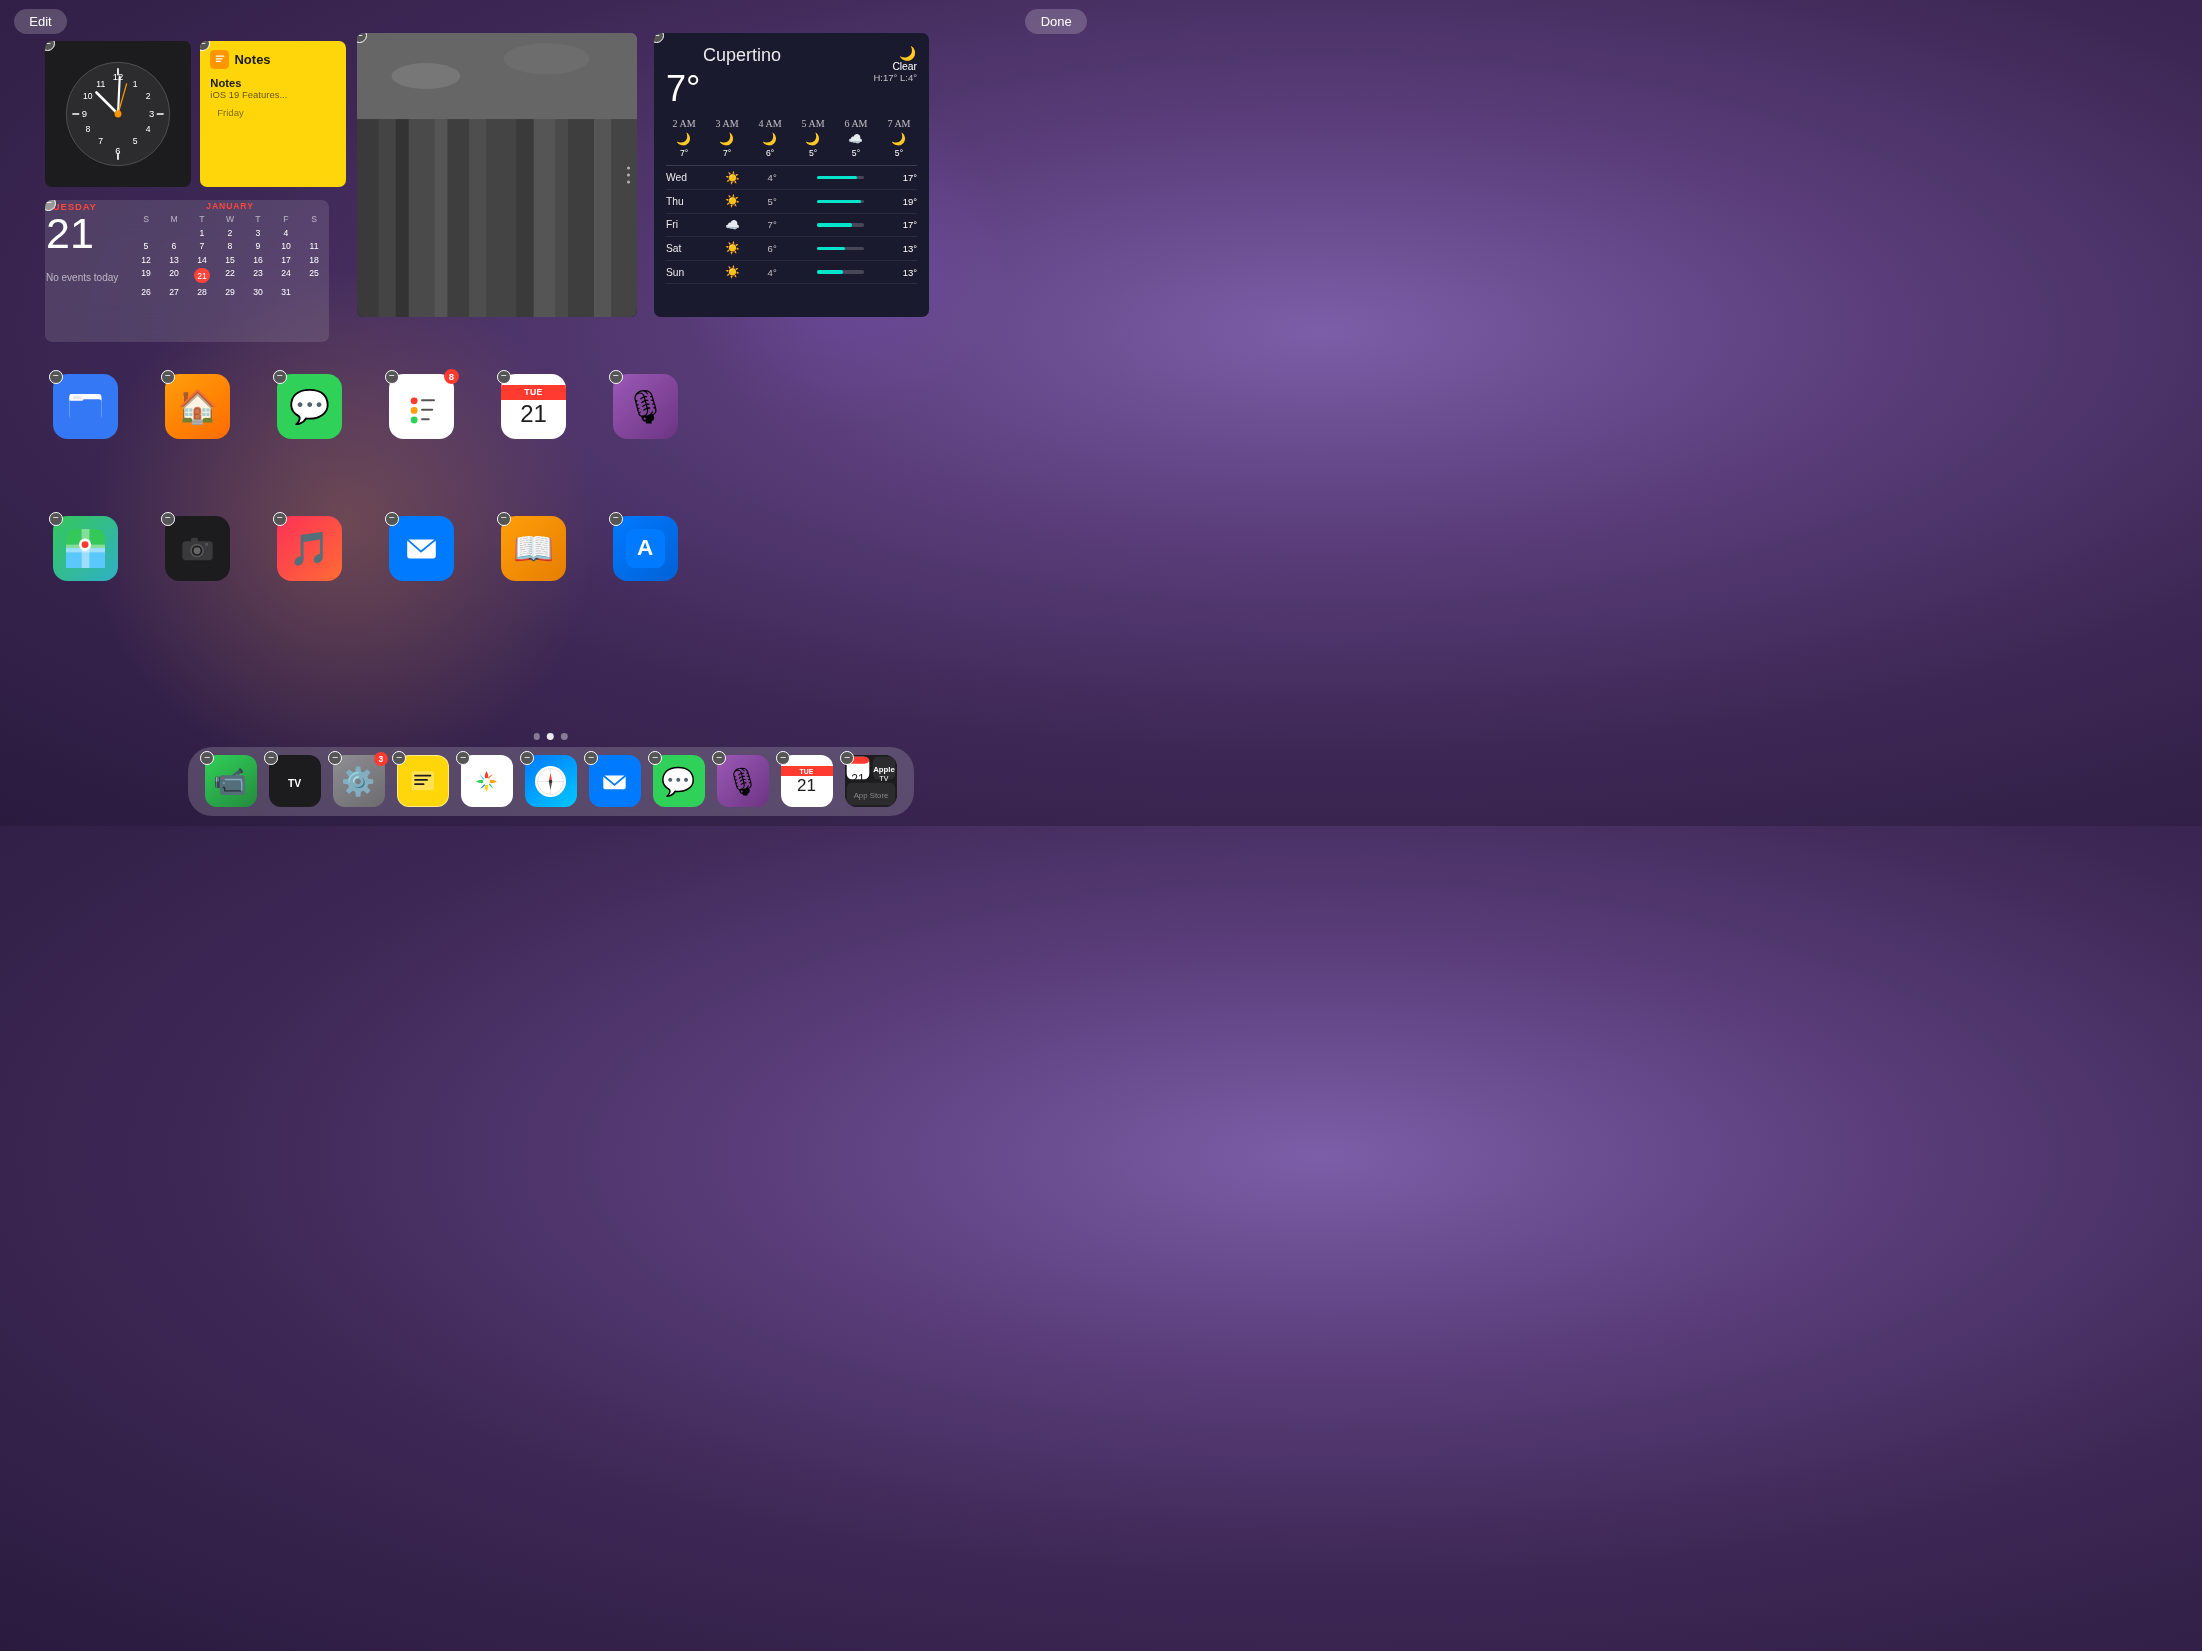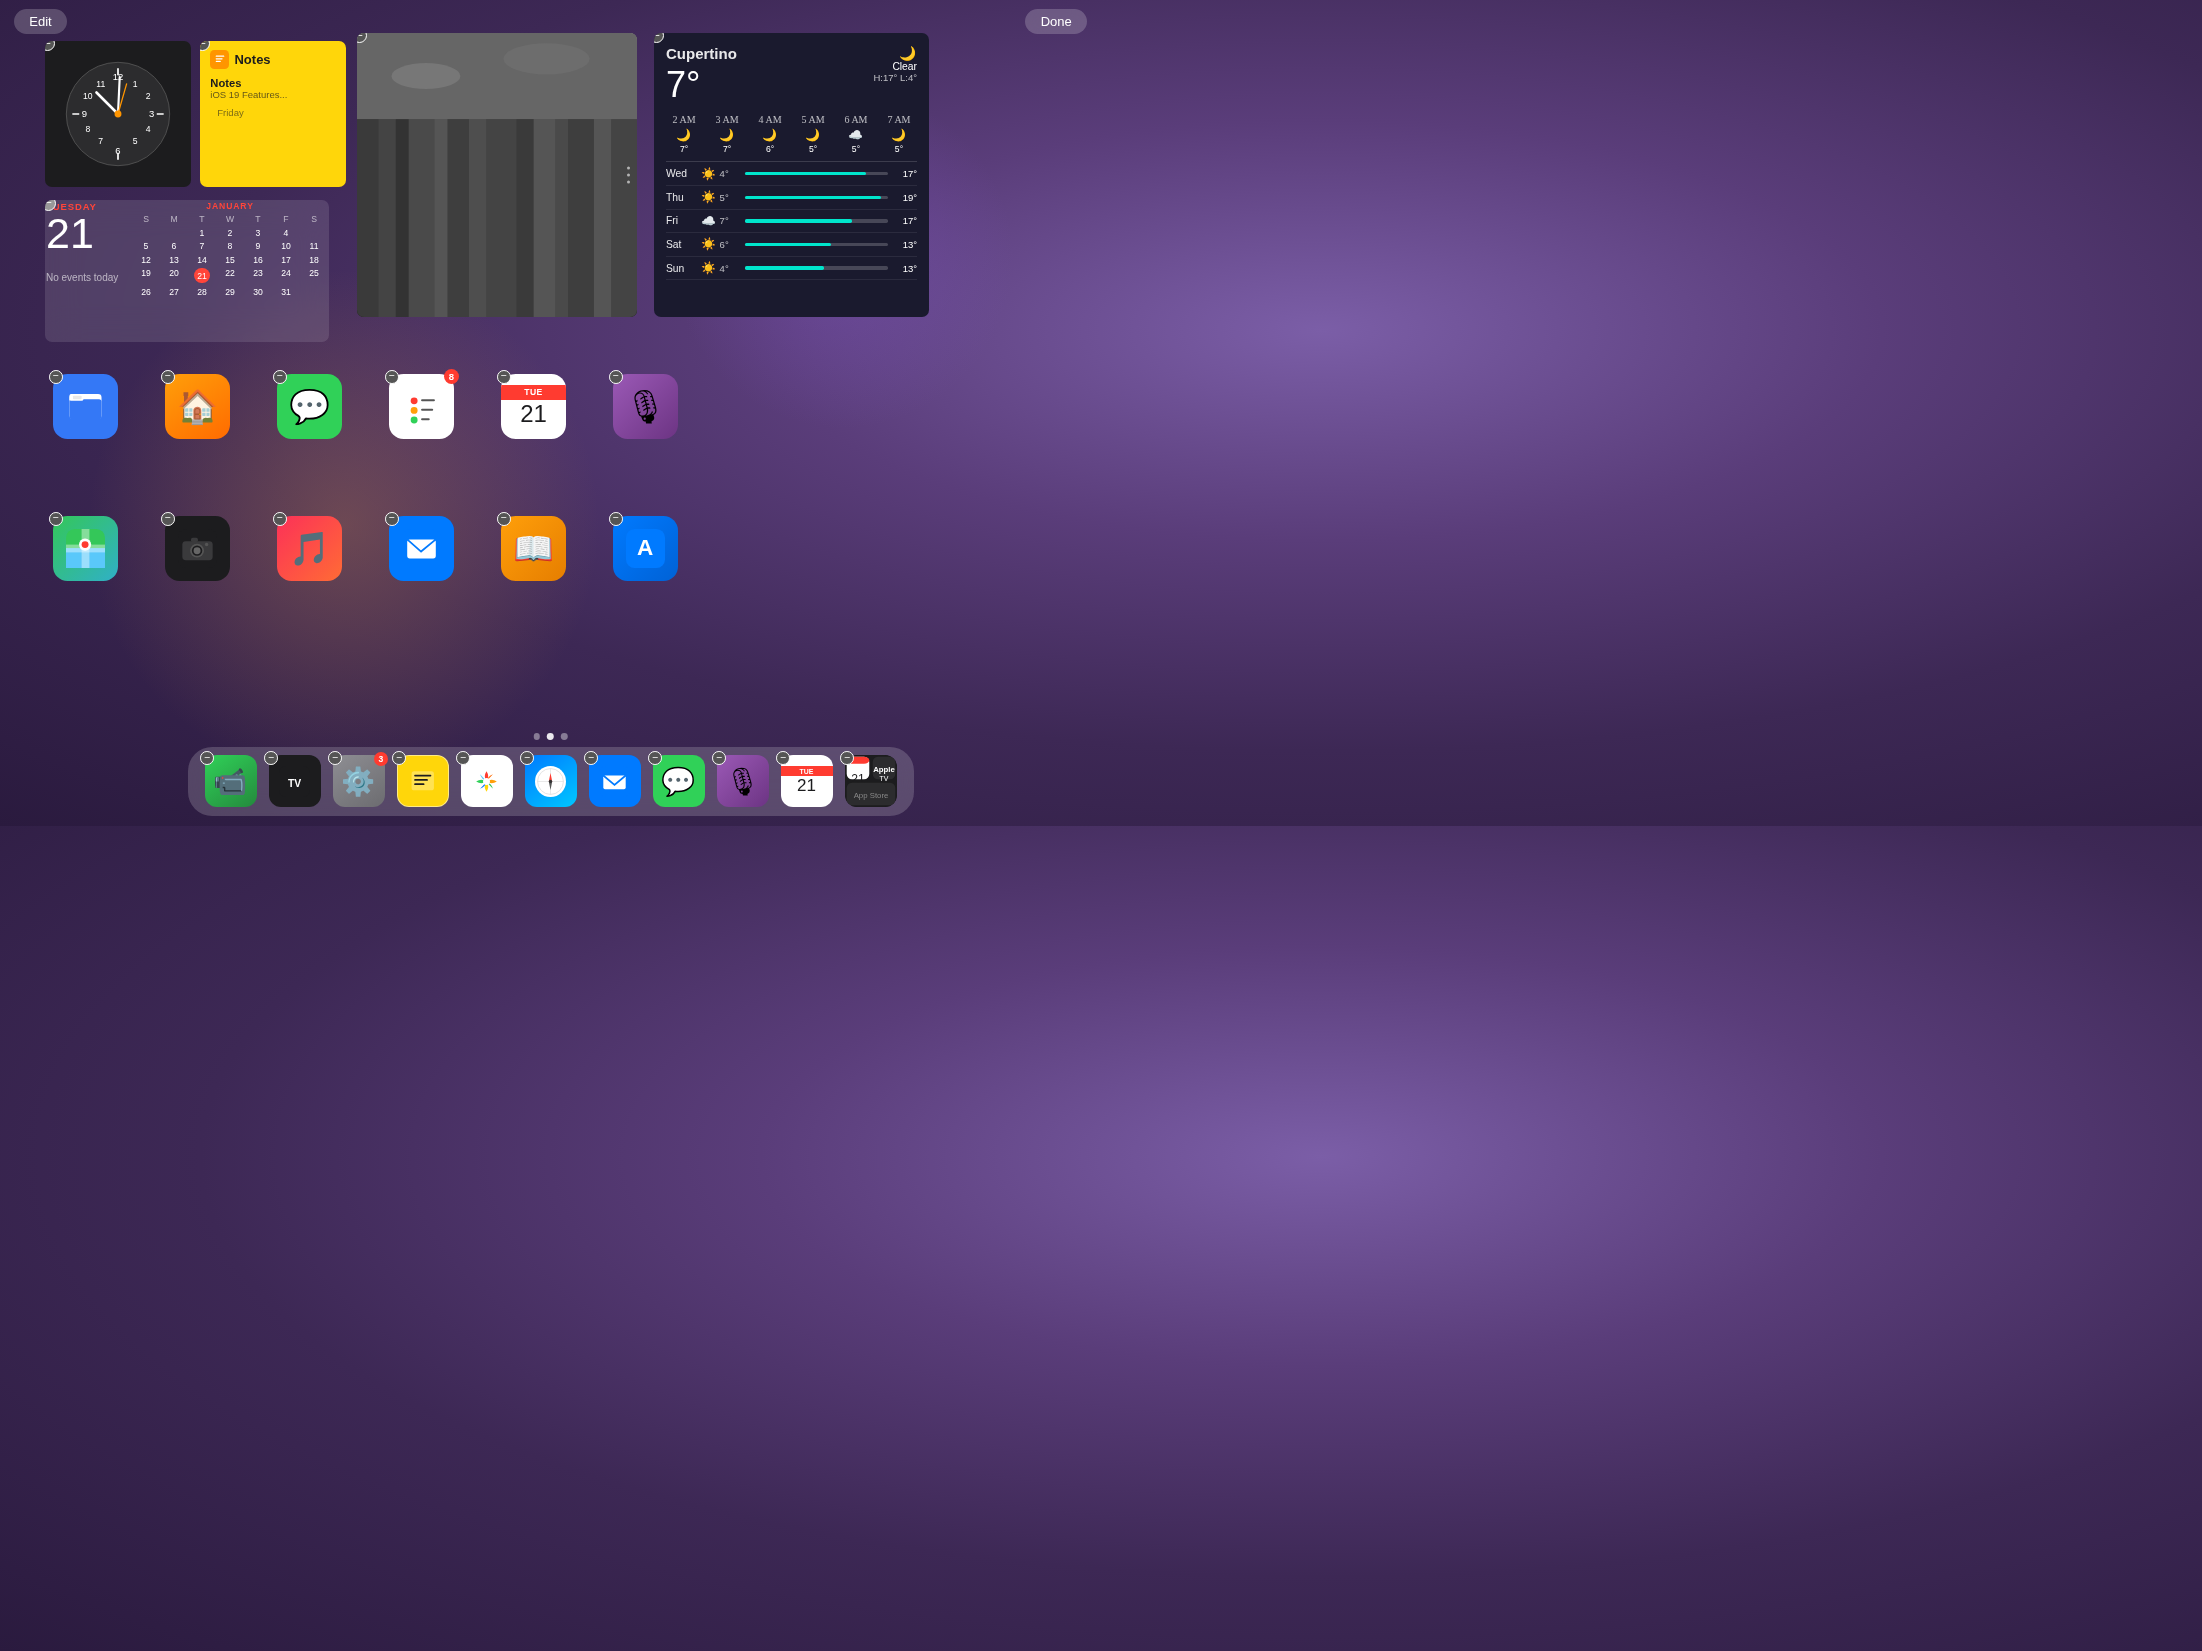--- a/index.html
+++ b/index.html
@@ -173,23 +173,24 @@
     .weather-widget {
       width: 275px;
       height: 284px;
       left: 654px;
       top: 33px;
       background: #1a1a2e;
       padding: 12px;
       color: white;
     }
     .weather-city {
-      font-size: 15px;
-      font-weight: 700;
+      font-size: 18px;
+      font-weight: 400;
       opacity: 0.9;
+      margin-left: 37px;
     }
     .weather-temp {
       font-size: 36px;
       font-weight: 200;
       margin: 1.7px 0;
     }
     .weather-condition {
       float: right;
       text-align: right;
       font-size: 9.5px;
@@ -213,20 +214,21 @@
     }
     .hour-label { opacity: 0.7; font-size: 10px; font-family: Liberation Serif, serif; }
     .hour-icon { font-size: 12px; }
     .hour-temp { font-size: 8.6px; }
     .daily-row {
       display: flex;
       align-items: center;
       padding: 4.3px 0;
       font-size: 10.3px;
       border-bottom: 0.9px solid rgba(255,255,255,0.08);
+      gap: 24px;
     }
     .day-name { width: 33px; opacity: 0.9; }
     .day-icon { font-size: 12px; width: 20.6px; text-align: center; }
     .day-low { width: 20.6px; opacity: 0.7; font-size: 9.5px; }
     .temp-bar-container { flex: 1; height: 3.4px; background: rgba(255,255,255,0.2); border-radius: 1.7px; margin: 0 5.2px; }
     .temp-bar { height: 100%; background: #00e5cc; border-radius: 1.7px; }
     .day-high { width: 24px; text-align: right; font-size: 9.5px; }
 
     
     .calendar-widget {

